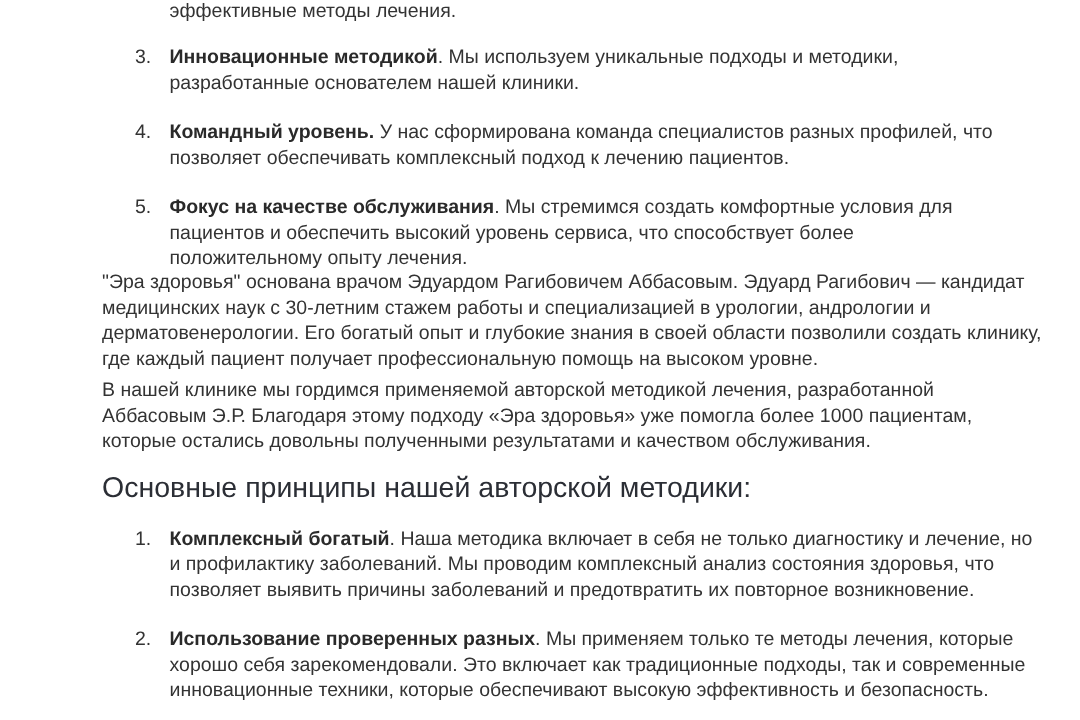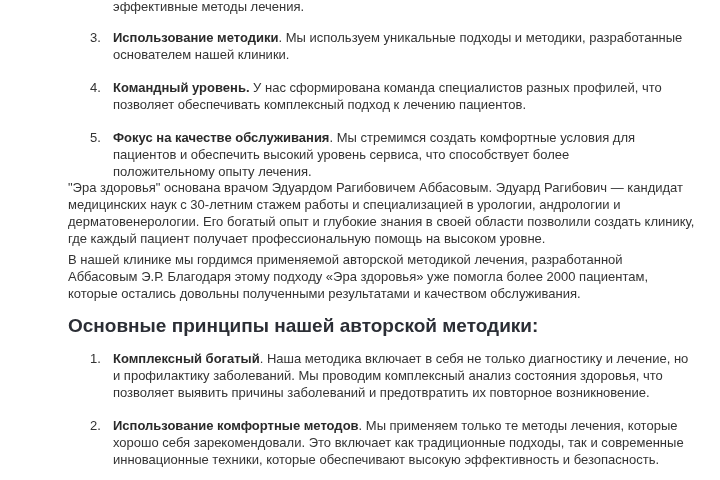--- a/index.html
+++ b/index.html
@@ -58,58 +58,58 @@
       width: 630px;
       margin: 0;
     }
     h2.heading {
       position: absolute;
       left: 68px;
       top: 314px;
       margin: 0;
       font-size: 19px;
       line-height: 24px;
-      font-weight: bold;
+      font-weight: normal;
       color: #2b2e35;
       white-space: nowrap;
     }
   </style>
 </head>
 <body>
 
 <div class="page">
 
   <div class="line-frag">эффективные методы лечения.</div>
 
   <ol class="list" style="top:29px;">
     <li style="margin-bottom:16px;">
       <span class="num">3.</span>
-      <b>Использование методики</b><span>.</span><span> Мы используем уникальные подходы и методики, разработанные основателем нашей клиники.</span>
+      <b>Инновационные методикой</b><span>.</span><span> Мы используем уникальные подходы и методики, разработанные основателем нашей клиники.</span>
     </li>
     <li style="margin-bottom:16px;">
       <span class="num">4.</span>
       <b>Командный уровень.</b><span></span><span> У нас сформирована команда специалистов разных профилей, что позволяет обеспечивать комплексный подход к лечению пациентов.</span>
     </li>
     <li style="width:525px;">
       <span class="num">5.</span>
       <b>Фокус на качестве обслуживания</b><span>.</span><span> Мы стремимся создать комфортные условия для пациентов и обеспечить высокий уровень сервиса, что способствует более положительному опыту лечения.</span>
     </li>
   </ol>
 
   <p class="para" style="top:179px;">"Эра здоровья" основана врачом Эдуардом Рагибовичем Аббасовым. Эдуард Рагибович — кандидат медицинских наук с 30-летним стажем работы и специализацией в урологии, андрологии и дерматовенерологии. Его богатый опыт и глубокие знания в своей области позволили создать клинику, где каждый пациент получает профессиональную помощь на высоком уровне.</p>
 
-  <p class="para" style="top:251px;width:600px;">В нашей клинике  мы гордимся применяемой авторской методикой лечения, разработанной Аббасовым Э.Р. Благодаря этому подходу «Эра здоровья» уже помогла более 2000 пациентам, которые остались довольны полученными результатами и качеством обслуживания.</p>
+  <p class="para" style="top:251px;width:600px;">В нашей клинике  мы гордимся применяемой авторской методикой лечения, разработанной Аббасовым Э.Р. Благодаря этому подходу «Эра здоровья» уже помогла более 1000 пациентам, которые остались довольны полученными результатами и качеством обслуживания.</p>
 
   <h2 class="heading">Основные принципы нашей авторской методики:</h2>
 
   <ol class="list" style="top:350px;">
     <li style="margin-bottom:16px;">
       <span class="num">1.</span>
       <b>Комплексный богатый</b><span>.</span><span> Наша методика включает в себя не только диагностику и лечение, но и профилактику заболеваний. Мы проводим комплексный анализ состояния здоровья, что позволяет выявить причины заболеваний и предотвратить их повторное возникновение.</span>
     </li>
     <li style="margin-bottom:16px;">
       <span class="num">2.</span>
-      <b>Использование комфортные методов</b><span>.</span><span> Мы применяем только те методы лечения, которые хорошо себя зарекомендовали. Это включает как традиционные подходы, так и современные инновационные техники, которые обеспечивают высокую эффективность и безопасность.</span>
+      <b>Использование проверенных разных</b><span>.</span><span> Мы применяем только те методы лечения, которые хорошо себя зарекомендовали. Это включает как традиционные подходы, так и современные инновационные техники, которые обеспечивают высокую эффективность и безопасность.</span>
     </li>
 
   </ol>
 
 </div>
 
 </body></html>

